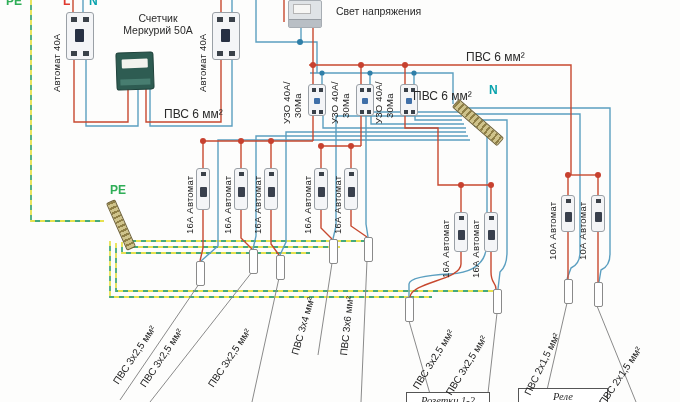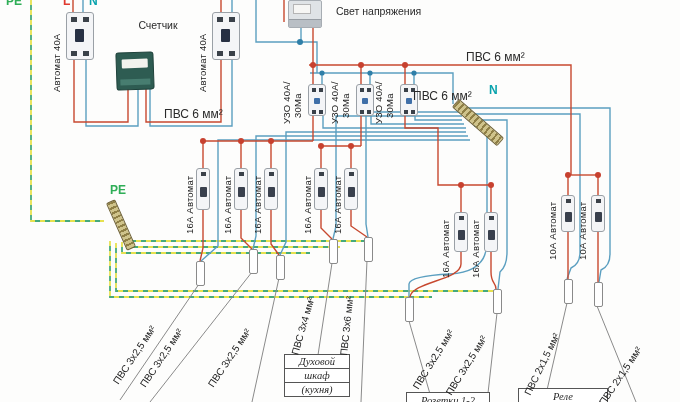--- a/index.html
+++ b/index.html
@@ -202,22 +202,23 @@
   <div class="ferrule" style="left:564px;top:279px;"></div>
   <div class="ferrule" style="left:594px;top:282px;"></div>
 
   <div class="lbl big pe-col" style="left:6px;top:-5px;">PE</div>
   <div class="lbl big l-col" style="left:63px;top:-5px;">L</div>
   <div class="lbl big n-col" style="left:89px;top:-5px;">N</div>
 
   <div class="vlabel" style="left:51px;top:14px;height:78px;">Автомат 40А</div>
   <div class="vlabel" style="left:197px;top:14px;height:78px;">Автомат 40А</div>
 
-  <div class="caption" style="left:112px;top:19px;width:92px;">
+  <div class="caption" style="left:112px;top:12px;width:92px;">
     <div>Счетчик</div>
+    <div>Меркурий 50А</div>
   </div>
   <div class="lbl" style="left:336px;top:6px;font-size:10.5px;">Свет напряжения</div>
 
   <div class="lbl" style="left:164px;top:108px;">ПВС 6 мм²</div>
   <div class="lbl" style="left:466px;top:51px;">ПВС 6 мм²</div>
   <div class="lbl" style="left:413px;top:90px;">ПВС 6 мм²</div>
 
   <div class="lbl big n-col" style="left:489px;top:84px;">N</div>
   <div class="lbl big pe-col" style="left:110px;top:184px;">PE</div>
 
@@ -241,25 +242,20 @@
   <div class="dlabel" style="left:120px;top:375px;transform:rotate(-56deg);">ПВС 3х2,5 мм²</div>
   <div class="dlabel" style="left:147px;top:378px;transform:rotate(-56deg);">ПВС 3х2,5 мм²</div>
   <div class="dlabel" style="left:215px;top:378px;transform:rotate(-56deg);">ПВС 3х2,5 мм²</div>
   <div class="dlabel" style="left:300px;top:345px;transform:rotate(-74deg);">ПВС 3х4 мм²</div>
   <div class="dlabel" style="left:349px;top:345px;transform:rotate(-84deg);">ПВС 3х6 мм²</div>
   <div class="dlabel" style="left:420px;top:380px;transform:rotate(-58deg);">ПВС 3х2,5 мм²</div>
   <div class="dlabel" style="left:453px;top:386px;transform:rotate(-58deg);">ПВС 3х2,5 мм²</div>
   <div class="dlabel" style="left:532px;top:386px;transform:rotate(-64deg);">ПВС 2х1,5 мм²</div>
   <div class="dlabel" style="left:606px;top:396px;transform:rotate(-56deg);">ПВС 2х1,5 мм²</div>
 
-  <div class="loadbox" style="left:284px;top:354px;width:64px;">
-    <div class="row">Духовой</div>
-    <div class="row">шкаф</div>
-    <div class="row">(кухня)</div>
-  </div>
   <div class="loadbox flat" style="left:406px;top:392px;width:78px;">
     <span>Розетки 1-2</span>
   </div>
   <div class="loadbox flat" style="left:518px;top:388px;width:84px;">
     <span>Реле</span>
   </div>
 
 </div>
 
 </body></html>

